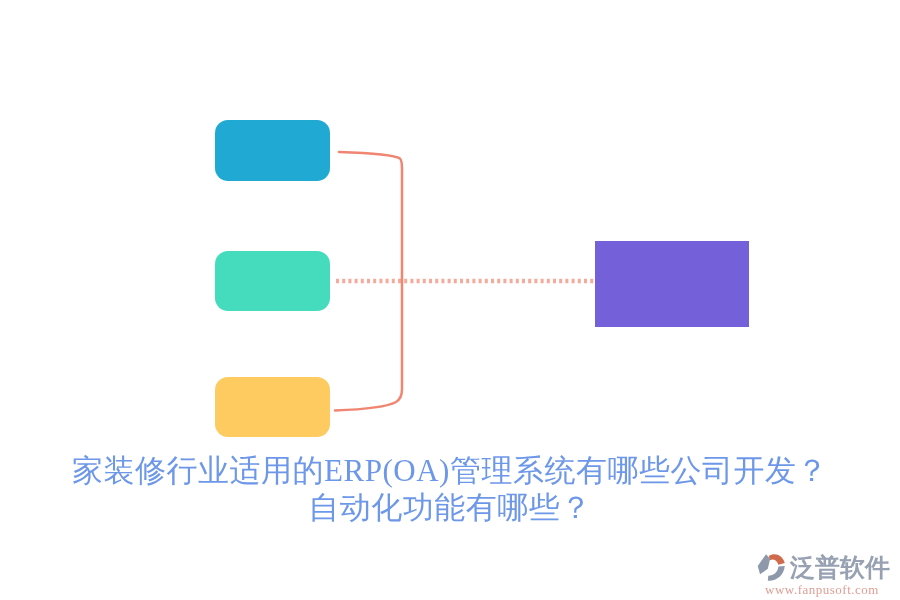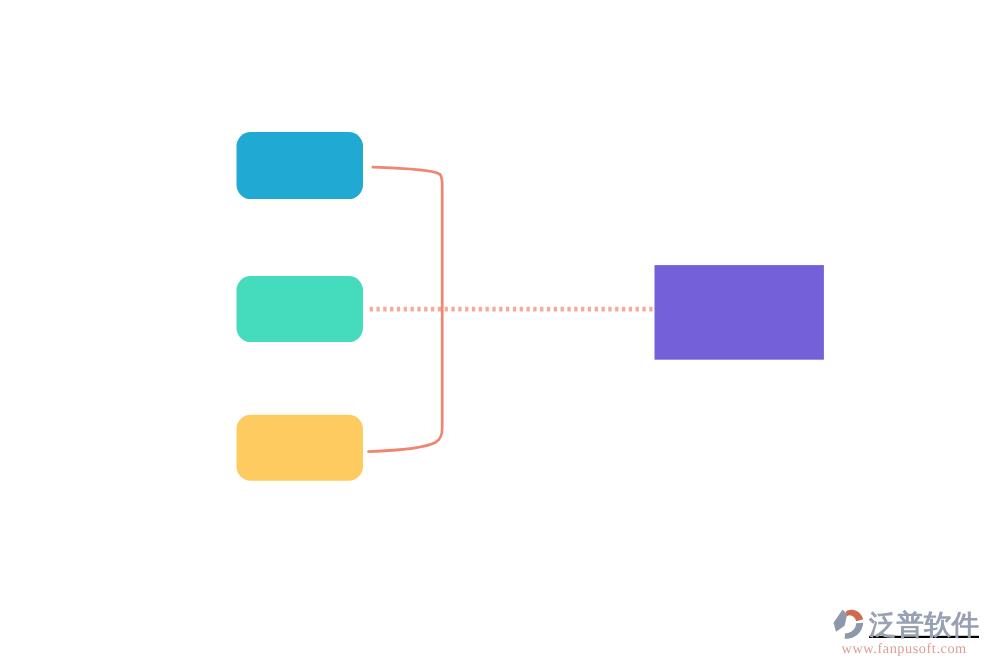--- a/index.html
+++ b/index.html
@@ -40,21 +40,20 @@
     right: 10px;
     bottom: 2px;
     width: 136px;
     text-align: center;
   }
   .watermark-top {
     display: flex;
     align-items: center;
     justify-content: flex-end;
     gap: 2px;
-    text-decoration: underline;
   }
   .watermark-brand {
     color: #97A1B2;
     font-size: 25px;
     font-weight: 700;
     letter-spacing: 0px;
     font-family: "Liberation Sans", sans-serif;
     white-space: nowrap;
   }
   .watermark-url {
@@ -88,20 +87,24 @@
 
     <rect class="node-top" x="215" y="120" width="115" height="61" rx="13" fill="#20A9D2"></rect>
 
     <rect class="node-middle" x="215" y="251" width="115" height="60" rx="13" fill="#45DCBD"></rect>
 
     <rect class="node-bottom" x="215" y="377" width="115" height="60" rx="13" fill="#FDCB5F"></rect>
 
     <rect class="node-right" x="595" y="241" width="154" height="86" fill="#7460D9"></rect>
   </svg>
 
+  <div class="caption">
+    <div>家装修行业适用的ERP(OA)管理系统有哪些公司开发？</div>
+    <div>自动化功能有哪些？</div>
+  </div>
 
   <div class="watermark">
     <div class="watermark-top">
       <svg width="33" height="34" viewBox="0 0 36 36" xmlns="http://www.w3.org/2000/svg">
         <path fill="#8D98AB" d="M3 17 L12 4 L16.5 9 L14 20 L5.5 26 Z"></path>
         <path fill="#CF6A4C" d="M15 6 C 22 1.5, 30 5.5, 32.5 13.5 L 25.5 15.5 C 24 10.5, 19.5 8.5, 16.5 10.5 Z"></path>
         <path fill="#8D98AB" d="M25.5 17.5 C 25 23.5, 20.5 27.5, 14.5 27.5 L 14 33 C 24 33.5, 31.5 27, 32.5 17 Z"></path>
       </svg>
       <span class="watermark-brand">泛普软件</span>
     </div>

